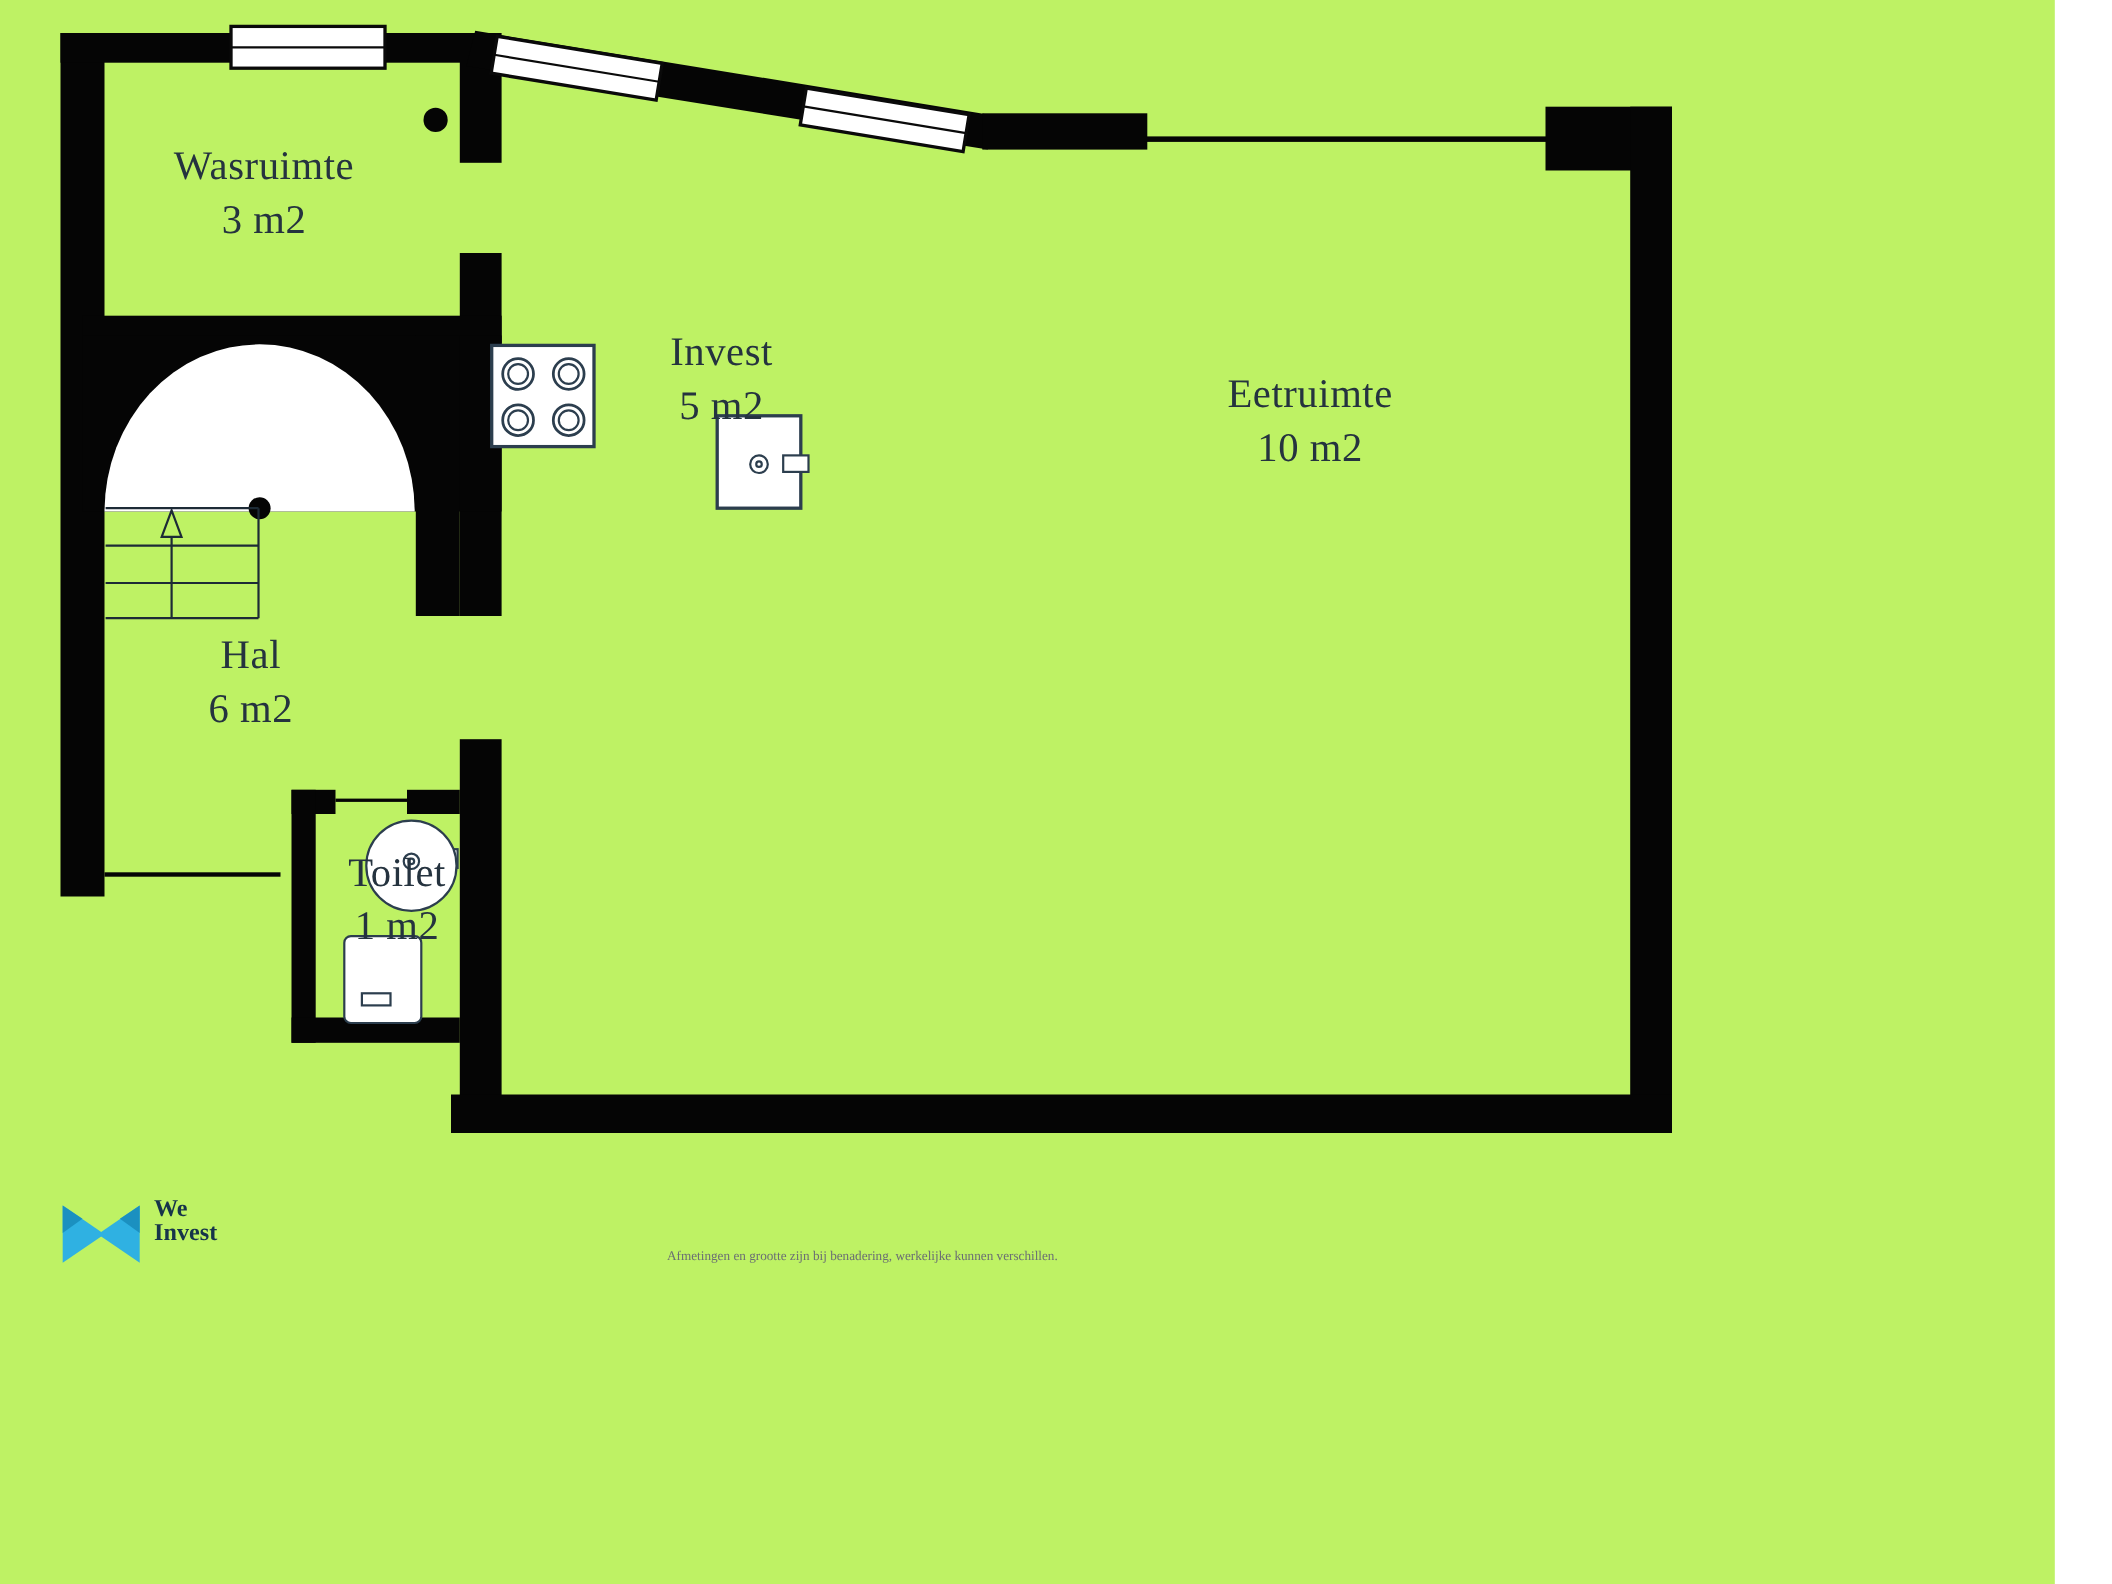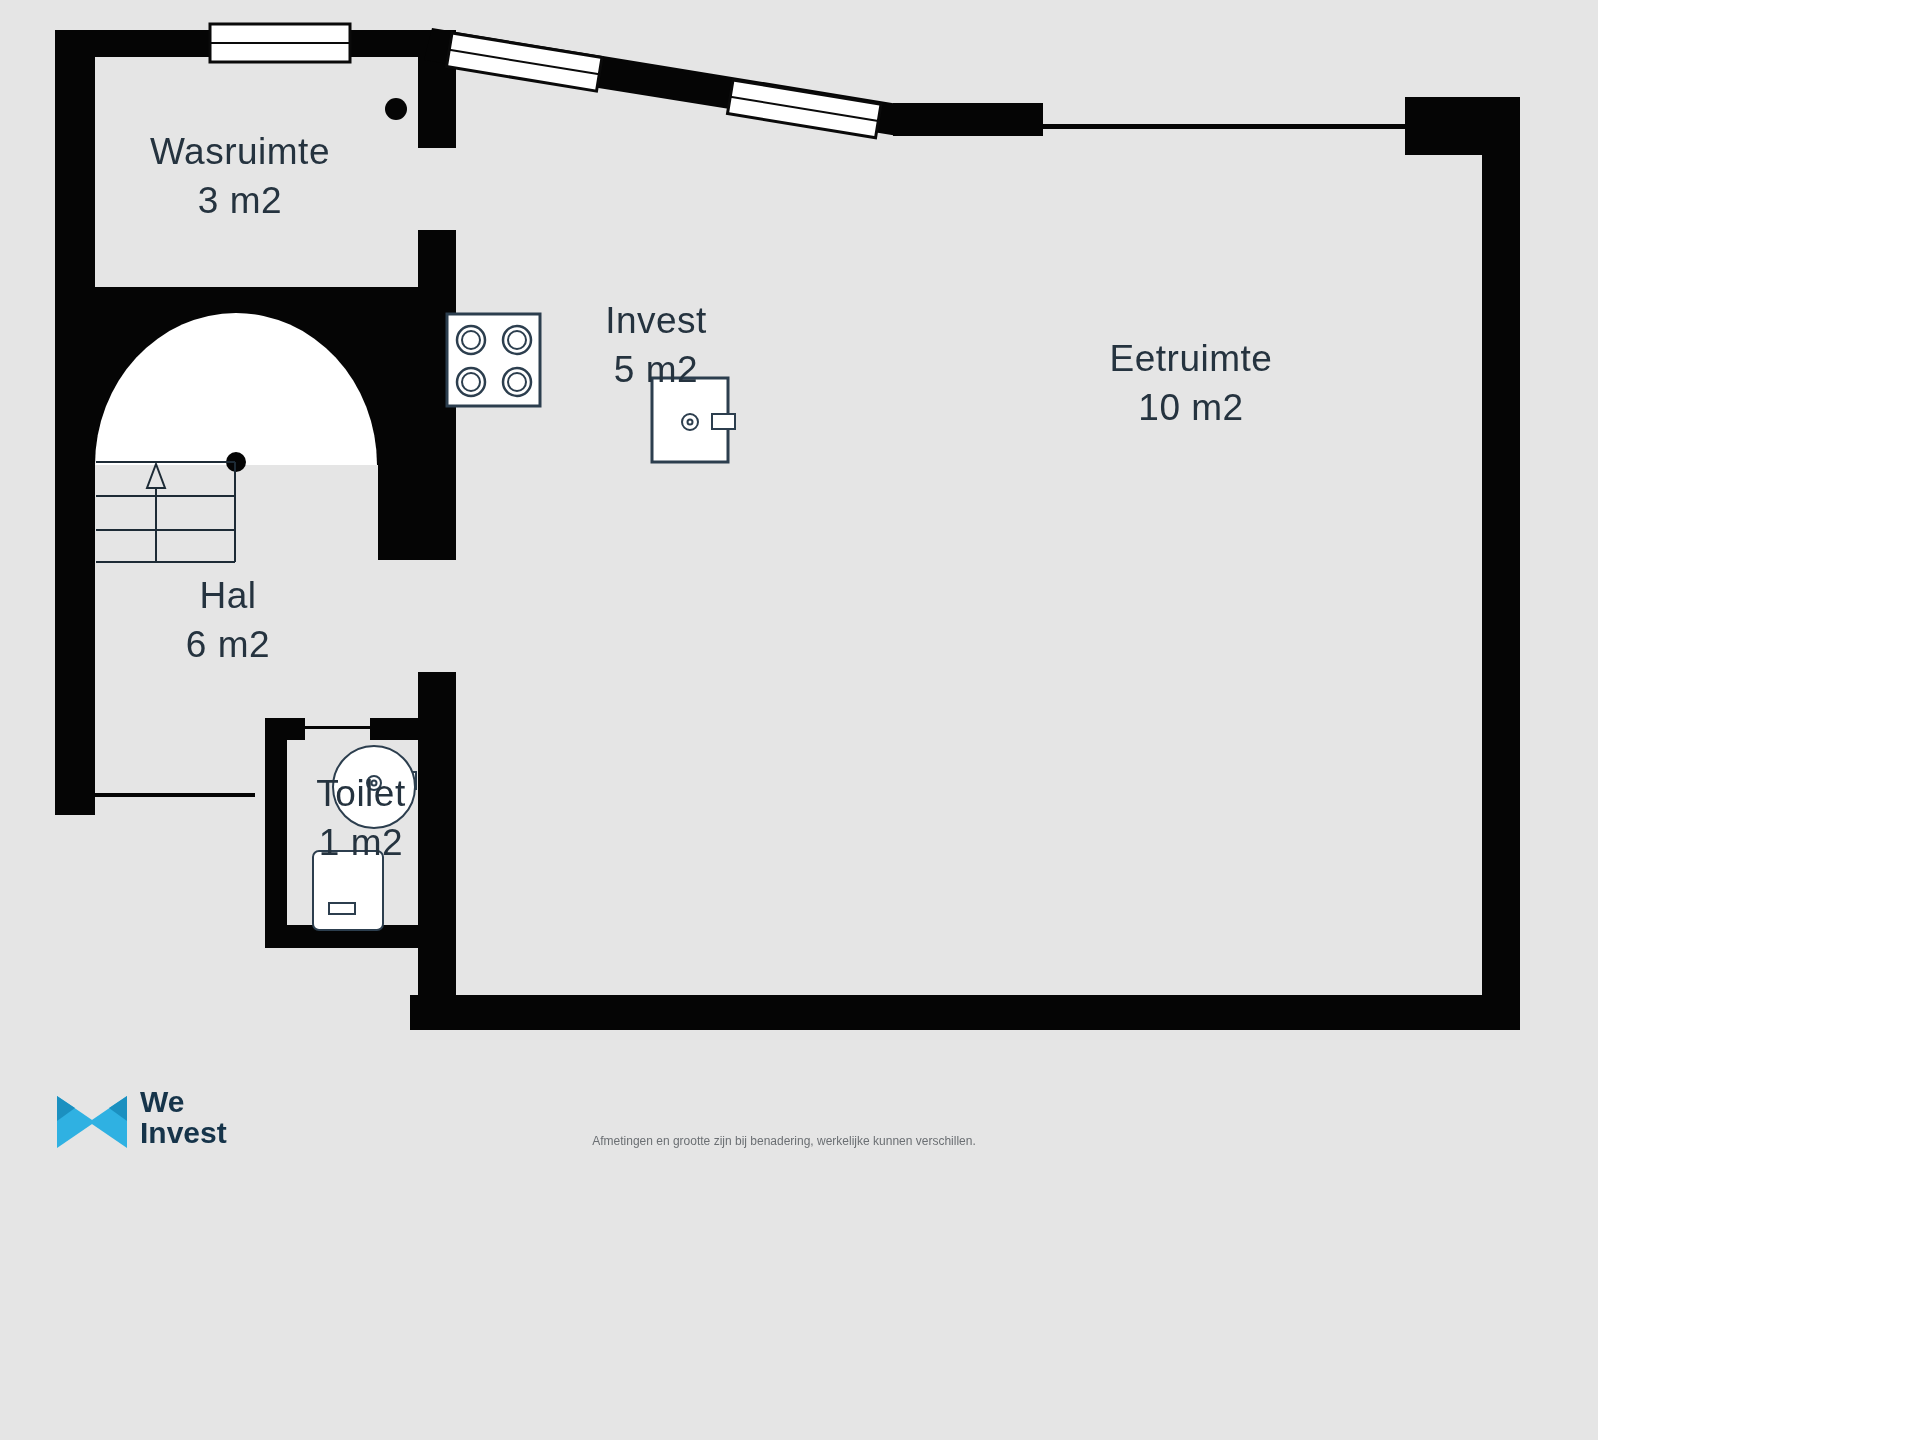--- a/index.html
+++ b/index.html
@@ -1,23 +1,23 @@
 <!DOCTYPE html>
 <html><head>
 <meta charset="utf-8">
 <style>
   html,body{margin:0;padding:0;background:#ffffff;}
-  #page{position:relative;width:1598px;height:1440px;background:#e5e5e5;overflow:hidden;
-        font-family:Liberation Sans, sans-serif;}
+  #page{position:relative;width:1868px;height:1440px;background:#bef264;overflow:hidden;
+        font-family:Liberation Serif, serif;}
   svg{position:absolute;left:0;top:0;}
   .room-label{position:absolute;transform:translateX(-50%);text-align:center;
               color:#25333f;font-size:37px;line-height:1.32;letter-spacing:.5px;}
   .room-label .room-name{white-space:nowrap;}
   .room-label .room-area{white-space:nowrap;}
-  .logo-text{position:absolute;color:#16344a;font-size:30px;font-weight:700;line-height:1.02;}
+  .logo-text{position:absolute;color:#16344a;font-size:22px;font-weight:700;line-height:1.02;}
   .disclaimer{position:absolute;transform:translateX(-50%);font-size:12px;color:#6b6f73;
               white-space:nowrap;}
 </style>
 </head>
 <body>
 
 <div id="page">
 
   <svg width="1920" height="1440" viewBox="0 0 1920 1440">
 

